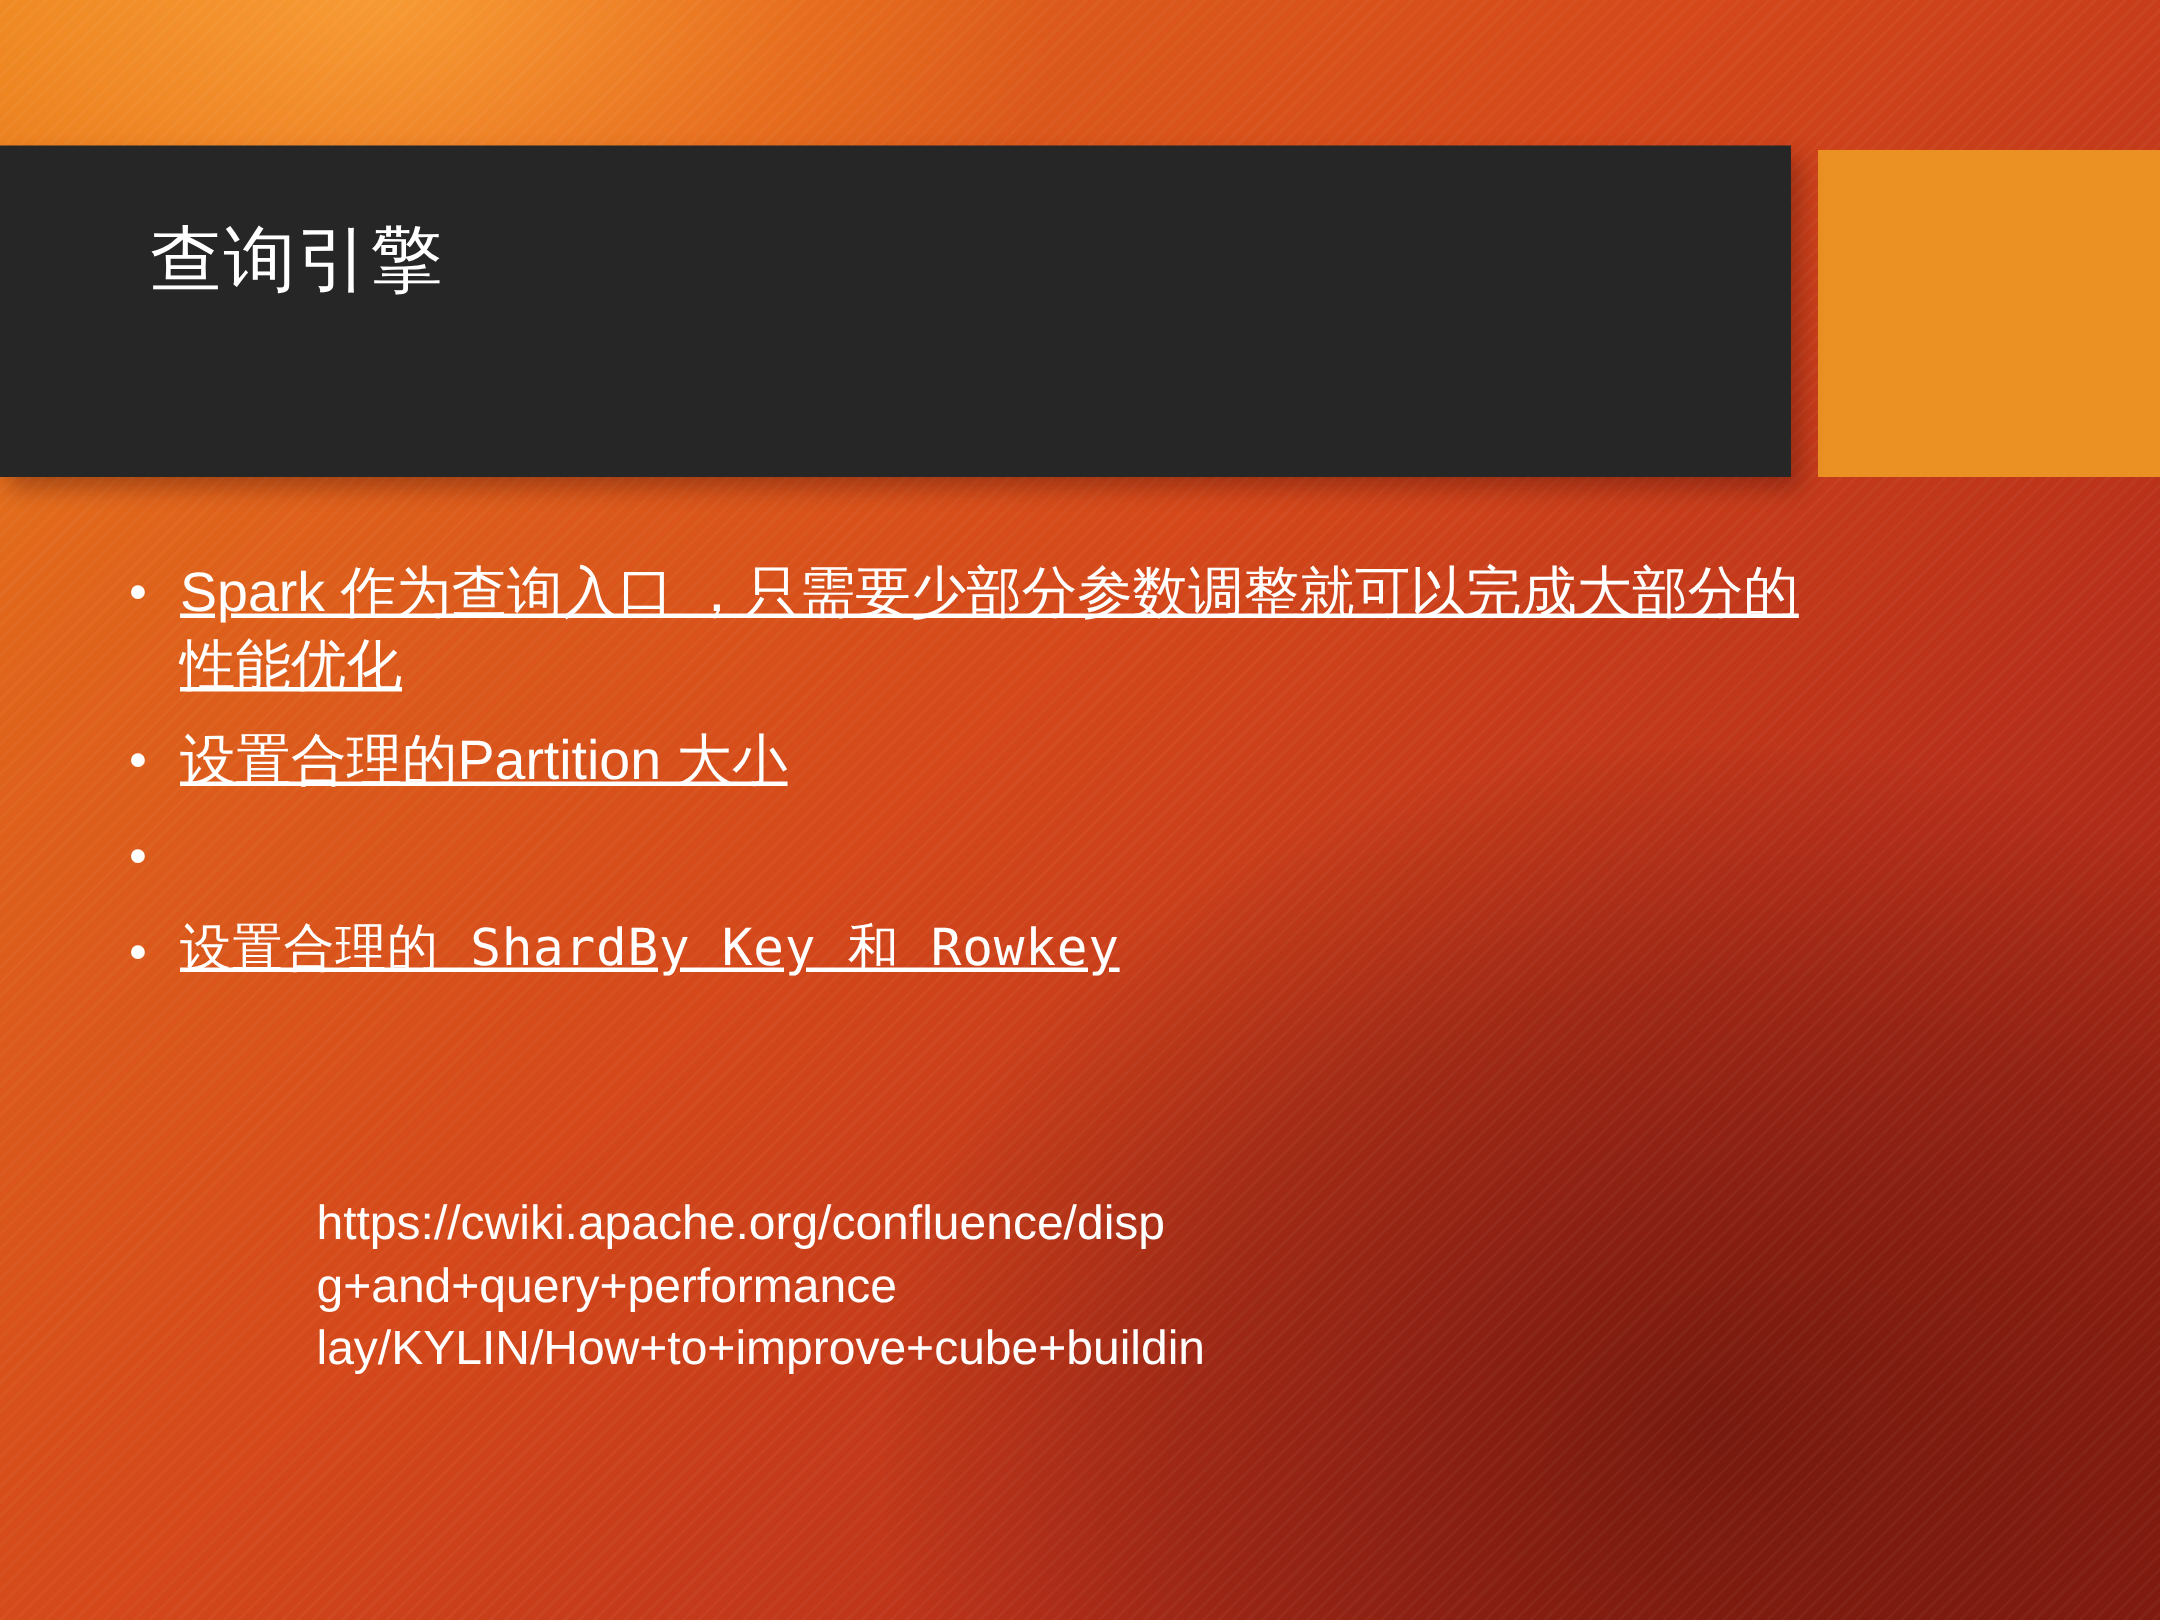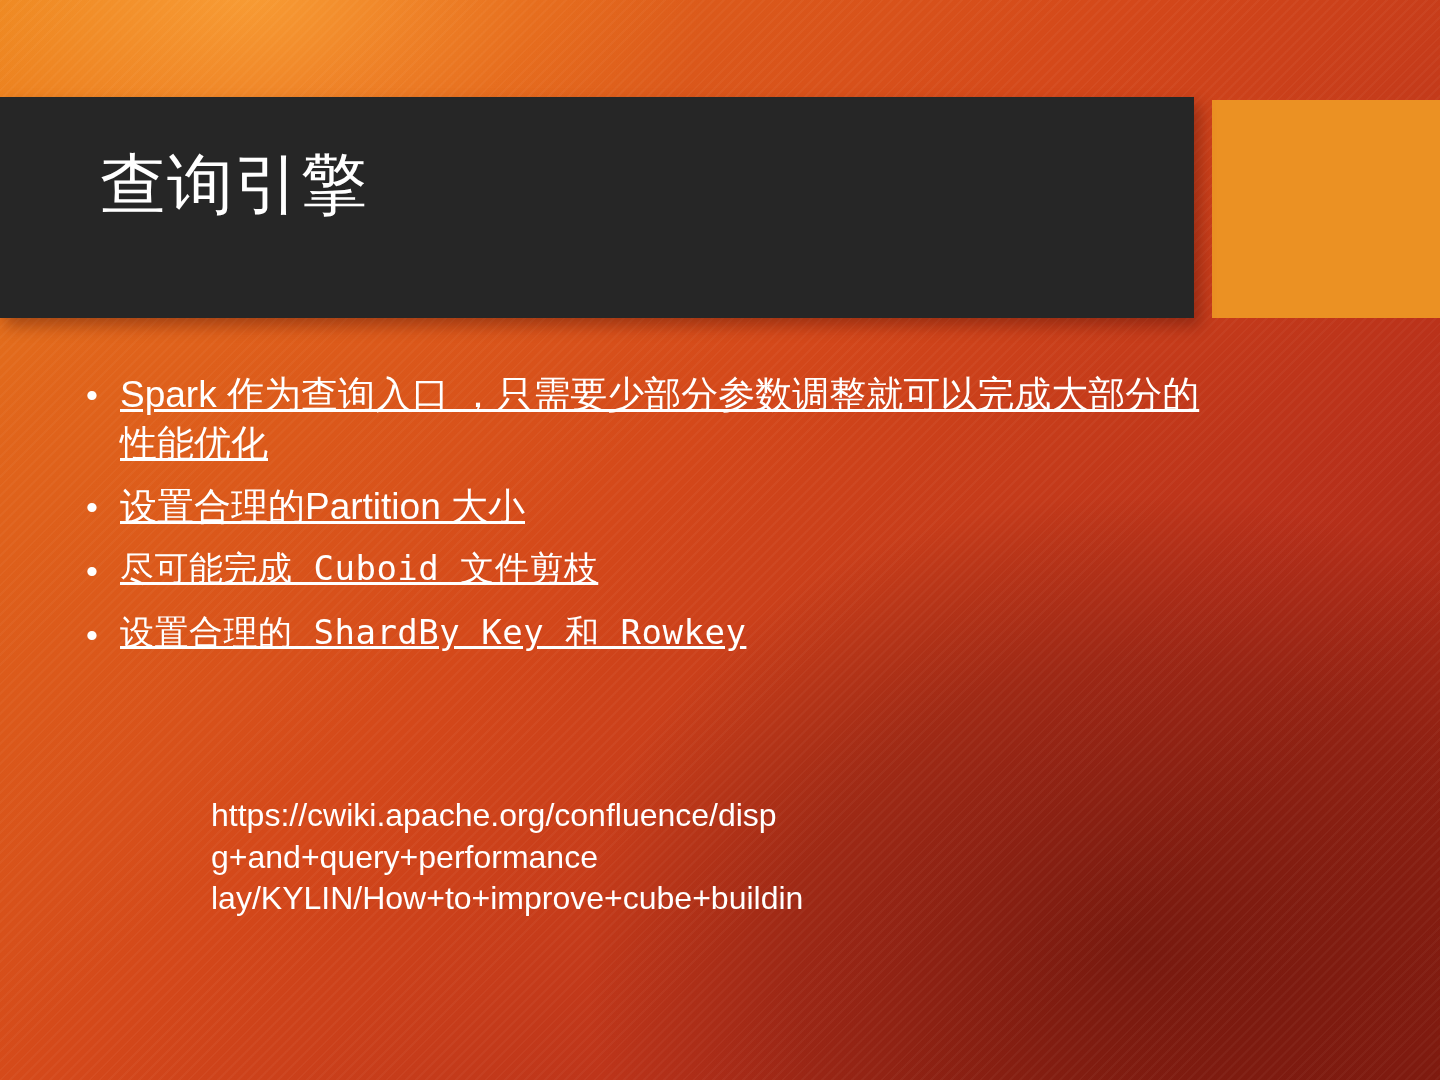--- a/index.html
+++ b/index.html
@@ -79,21 +79,21 @@
     height: 221px;
     background: #262626;
     box-shadow: 6px 8px 14px rgba(60,10,5,0.35);
     z-index: 3;
   }
 
   .title-text {
     position: absolute;
     left: 100px;
     top: 148px;
-    font-size: 66px;
+    font-size: 48px;
     line-height: 1.1;
     color: #ffffff;
     font-weight: 400;
     letter-spacing: 1px;
     z-index: 4;
     white-space: nowrap;
   }
 
   .bullets {
     position: absolute;
@@ -166,21 +166,20 @@
       <div class="txt">Spark 作为查询入口 ，只需要少部分参数调整就可以完成大部分的性能优化</div>
     </div>
 
     <div class="bullet">
       <div class="dot">•</div>
       <div class="txt">设置合理的Partition 大小</div>
     </div>
 
     <div class="bullet mono">
       <div class="dot">•</div>
-      <div class="txt">尽可能完成 Cuboid 文件剪枝</div>
     </div>
 
     <div class="bullet mono">
       <div class="dot">•</div>
       <div class="txt">设置合理的 ShardBy Key 和 Rowkey</div>
     </div>
 
   </div>
 
   <div class="link-block">

